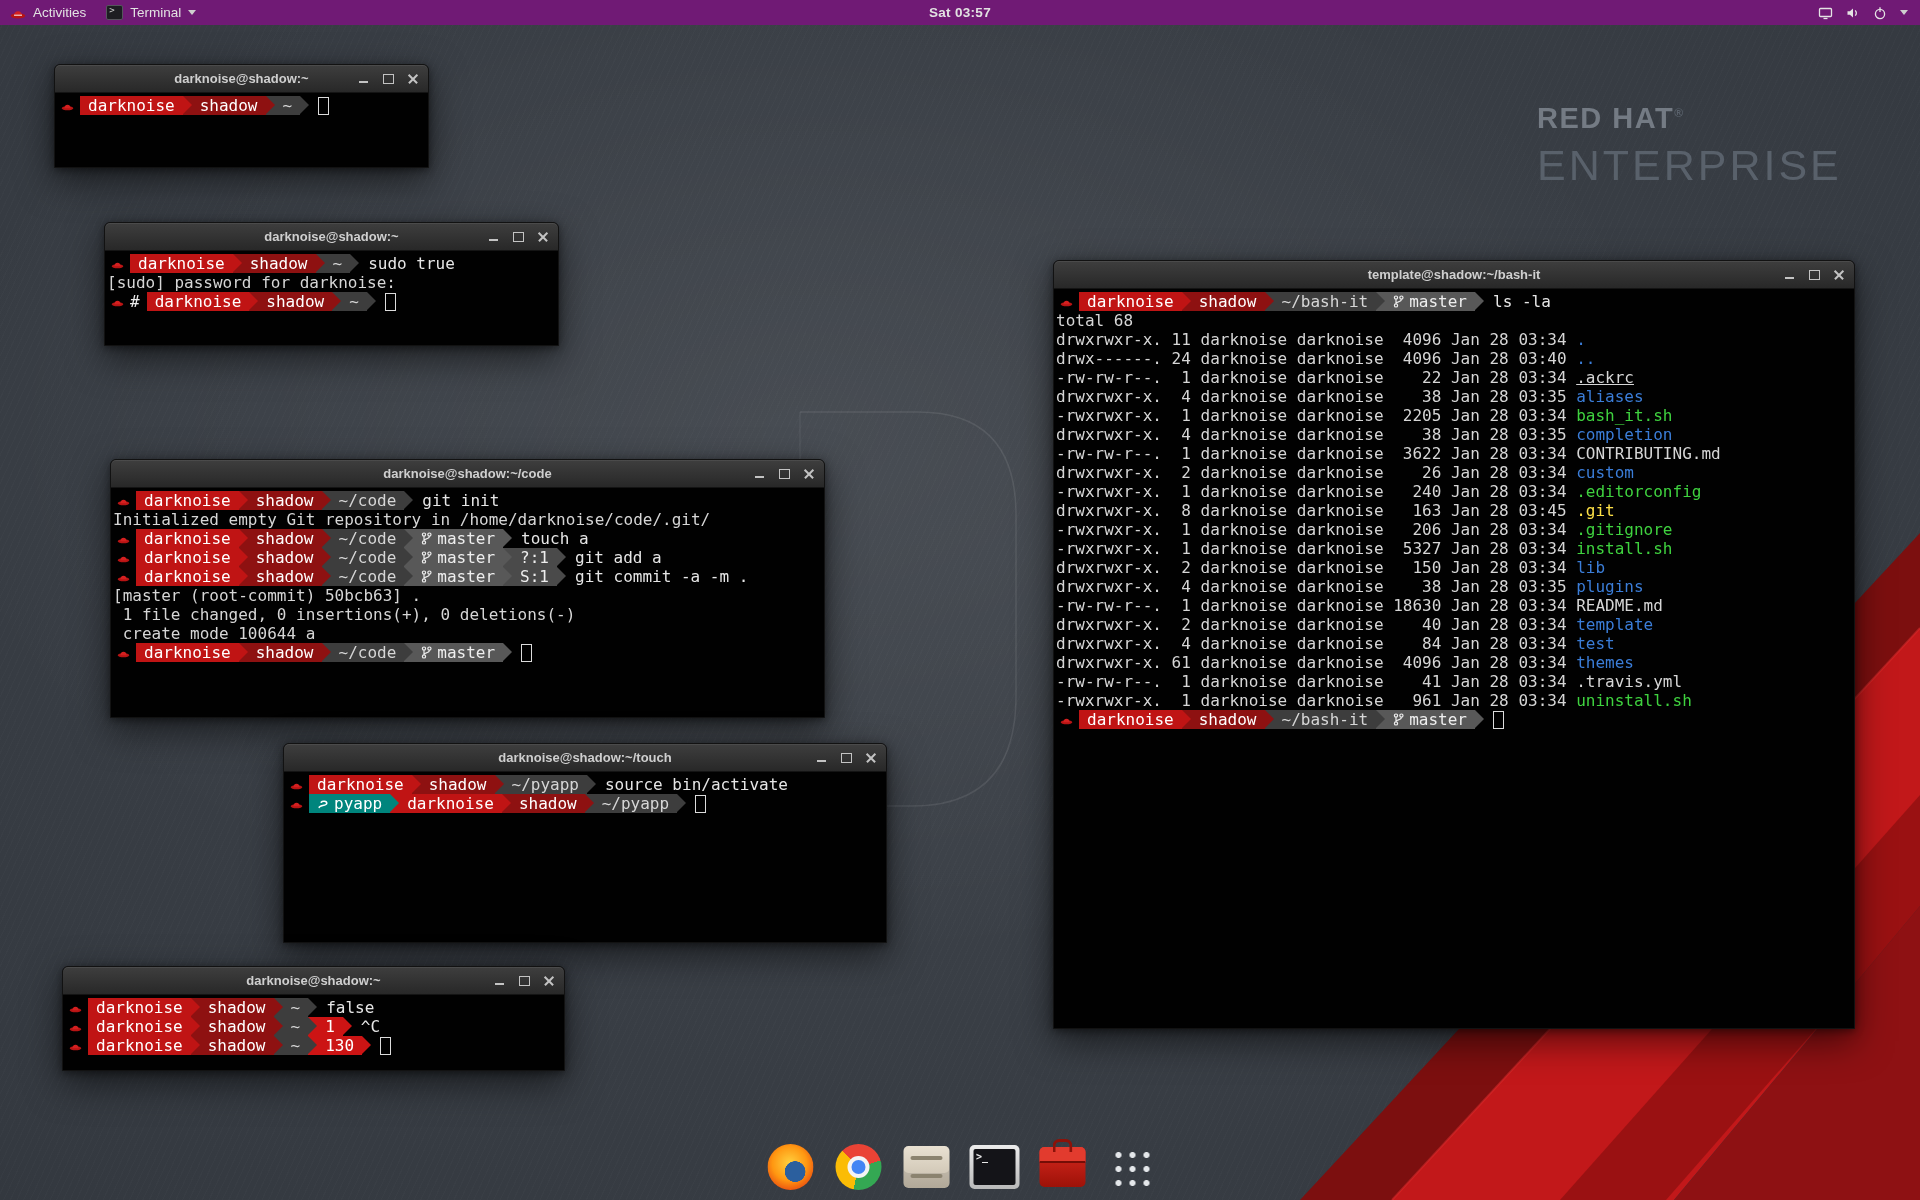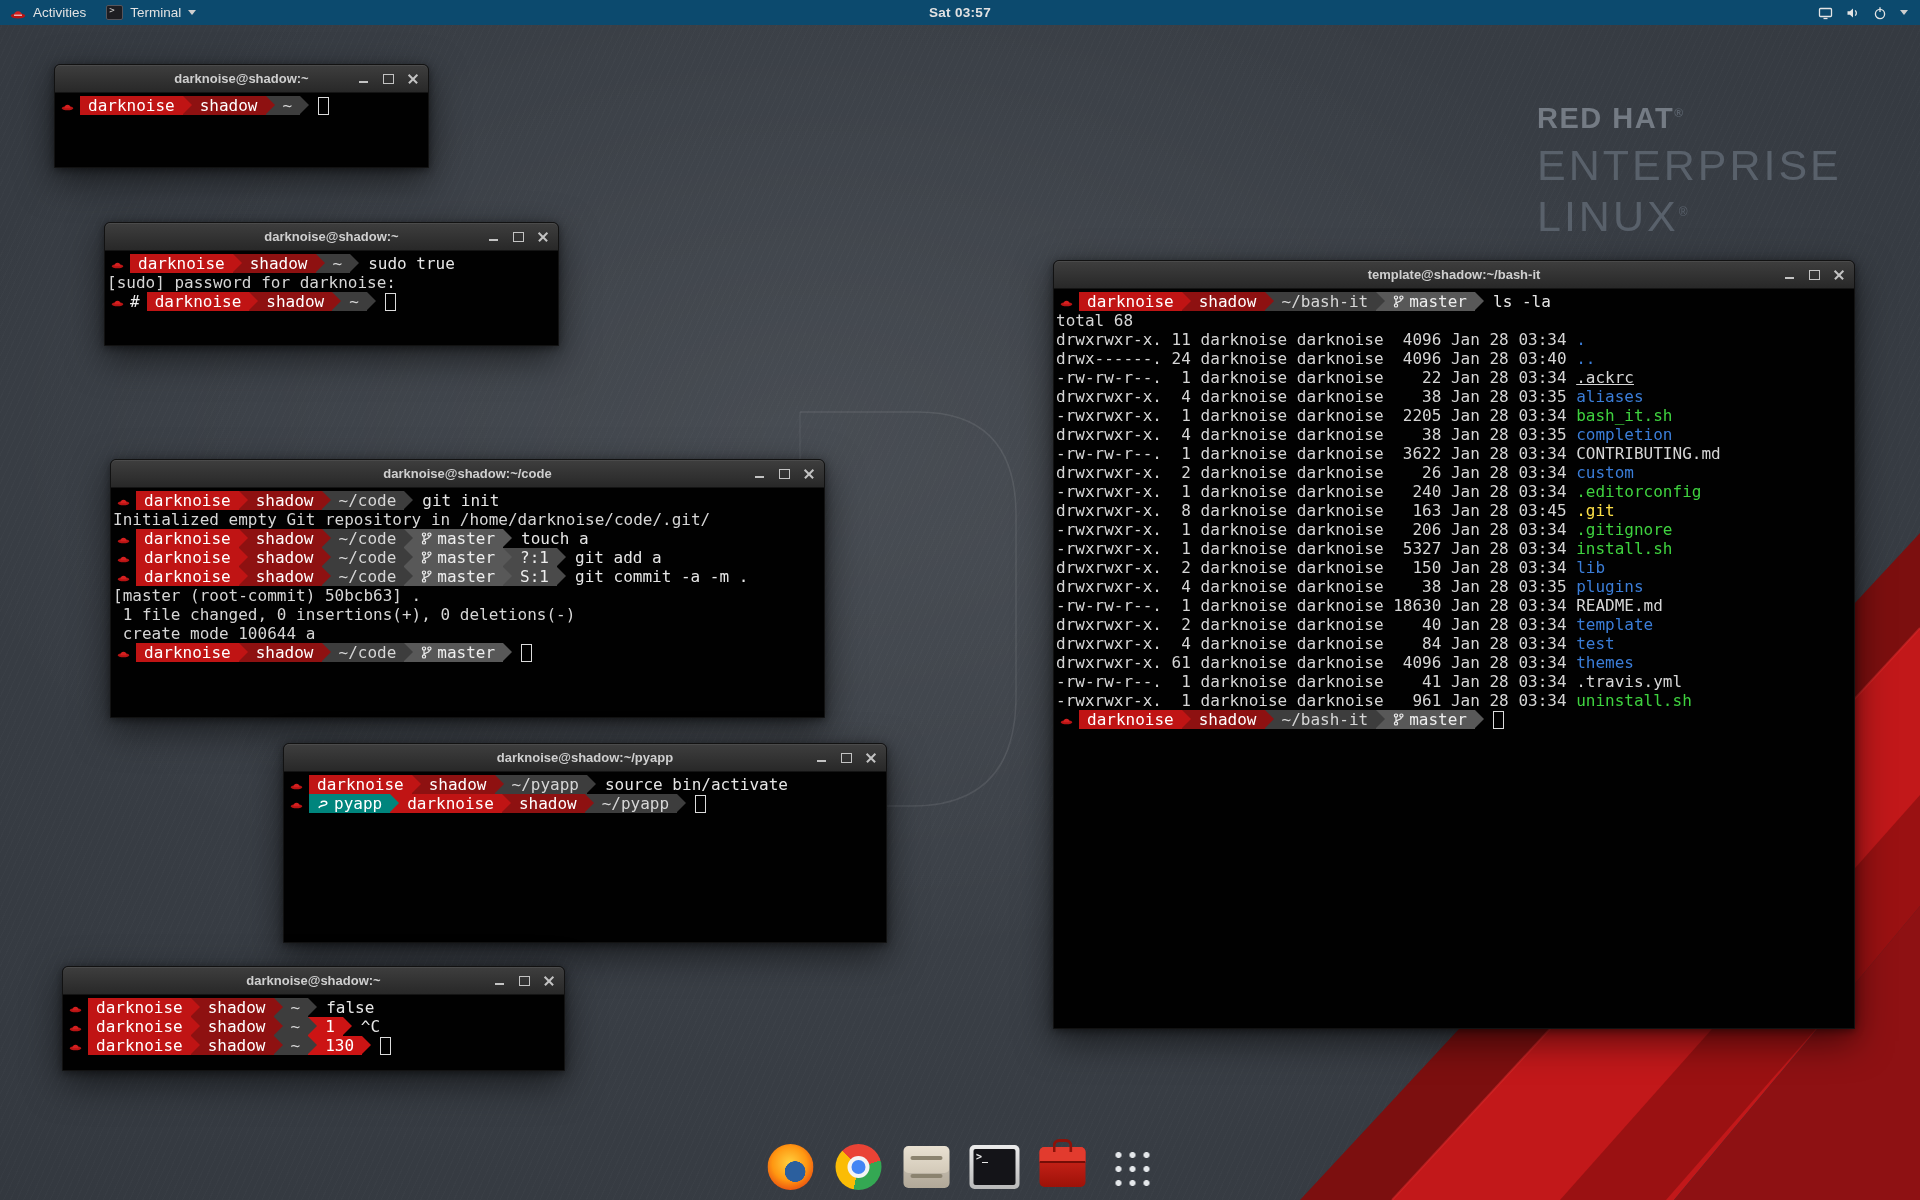--- a/index.html
+++ b/index.html
@@ -13,21 +13,21 @@
   .stripes{position:absolute;inset:0;z-index:1;background:repeating-linear-gradient(115deg, rgba(255,255,255,.016) 0 1px, rgba(0,0,0,0) 1px 6px)}
   .arcs{position:absolute;inset:0;z-index:2}
   .ribbon{position:absolute;inset:0;z-index:3}
 
   .brand{position:absolute;left:1537px;top:102px;z-index:2;user-select:none}
   .brand-top{font-size:29px;font-weight:bold;letter-spacing:1.5px;color:#747b84;margin-bottom:7px}
   .brand-mid,.brand-bottom{font-size:43px;letter-spacing:3px;color:#59616b;line-height:47px}
   .brand sup{font-size:12px;vertical-align:super;color:#59616b}
 
   
-  .topbar{position:absolute;top:0;left:0;right:0;height:25px;background:#0c4a6e;z-index:60;
+  .topbar{position:absolute;top:0;left:0;right:0;height:25px;background:#701a75;z-index:60;
     display:flex;align-items:center;color:#e2e2e2;font-size:13.5px}
   .tb-item{display:flex;align-items:center;gap:7px;height:100%;padding:0 10px;cursor:default}
   .hat-svg,.term-glyph{display:block}
   .term-glyph{width:15px;height:13px;background:#1d1d22;border:1px solid #55555c;border-radius:2px;position:relative}
   .term-glyph::before{content:">";position:absolute;left:2px;top:-1px;font:9px "DejaVu Sans Mono",monospace;color:#cfcfcf}
   .caret{width:0;height:0;border-left:4px solid transparent;border-right:4px solid transparent;border-top:5px solid #cfcfcf}
   .tb-clock{position:absolute;left:50%;transform:translateX(-50%);font-weight:bold;letter-spacing:.3px}
   .tb-right{margin-left:auto;display:flex;align-items:center;gap:13px;padding-right:12px;height:100%}
   .tb-right svg{display:block}
 
@@ -94,21 +94,20 @@
 <div class="wallpaper"></div>
 <div class="stripes"></div>
 <svg class="arcs" width="1920" height="1200" viewBox="0 0 1920 1200">
   <path d="M 800 412 H 918 Q 1016 412 1016 515 V 696 Q 1016 806 912 806 H 800" fill="none" stroke="rgba(255,255,255,0.09)" stroke-width="1.5"></path>
   <path d="M 800 412 V 560" fill="none" stroke="rgba(255,255,255,0.06)" stroke-width="1.5"></path>
 </svg>
 
 <div class="brand">
   <div class="brand-top"><span>RED HAT</span><sup>®</sup></div>
   <div class="brand-mid">ENTERPRISE</div>
-  <div class="brand-bottom"><span>LINUX</span><sup>®</sup></div>
 </div>
 
 <svg class="ribbon" width="1920" height="1200" viewBox="0 0 1920 1200">
   <polygon points="1300,1200 1920,533 1920,628 1392,1200" fill="#7c0f0f"></polygon>
   <polygon points="1392,1200 1920,628 1920,906 1674,1200" fill="#c2181a"></polygon>
   <polygon points="1560,1200 1920,795 1920,910 1666,1200" fill="#7a0d0d" opacity="0.55"></polygon>
   <polygon points="1674,1200 1920,906 1920,1200" fill="#8e1113"></polygon>
   <line x1="1392" y1="1200" x2="1920" y2="628" stroke="#e62a2a" stroke-width="2" opacity="0.5"></line>
 </svg>
 
@@ -251,21 +250,21 @@
             </svg></span><span class="pl-seg" style="background: rgb(192, 20, 20); color: rgb(255, 255, 255);"><span>darknoise</span></span><span class="pl-arrow" style="background: rgb(142, 17, 17);"><i style="border-left-color: rgb(192, 20, 20);"></i></span><span class="pl-seg" style="background: rgb(142, 17, 17); color: rgb(255, 255, 255);"><span>shadow</span></span><span class="pl-arrow" style="background: rgb(61, 61, 61);"><i style="border-left-color: rgb(142, 17, 17);"></i></span><span class="pl-seg" style="background: rgb(61, 61, 61); color: rgb(214, 214, 214);"><span>~/code</span></span><span class="pl-arrow" style="background: rgb(88, 88, 88);"><i style="border-left-color: rgb(61, 61, 61);"></i></span><span class="pl-seg" style="background: rgb(88, 88, 88); color: rgb(238, 238, 238);"><span><svg class="seg-svg" viewBox="0 0 11 13" width="11" height="13">
                 <circle cx="3" cy="2.6" r="1.6" fill="none" stroke="currentColor" stroke-width="1.2"></circle>
                 <circle cx="8.4" cy="2.6" r="1.6" fill="none" stroke="currentColor" stroke-width="1.2"></circle>
                 <circle cx="3" cy="10.4" r="1.6" fill="none" stroke="currentColor" stroke-width="1.2"></circle>
                 <path d="M3 4.3v4.4M8.4 4.3c0 3.4-5.4 1.7-5.4 4.4" fill="none" stroke="currentColor" stroke-width="1.2"></path>
               </svg></span><span>master</span></span><span class="pl-arrow" style="background: transparent;"><i style="border-left-color: rgb(88, 88, 88);"></i></span><span class="cursor"></span></div>
       </div>
     </div>
     <div class="term-window" style="left: 283px; top: 743px; width: 602px; height: 198px;">
       <div class="titlebar">
-        <span class="win-title">darknoise@shadow:~/pyapp</span>
+        <span class="win-title">darknoise@shadow:~/touch</span>
         <span class="win-buttons">
           <span class="wbtn wbtn-min">
             <i></i>
           </span>
           <span class="wbtn wbtn-max">
             <i></i>
           </span>
           <span class="wbtn wbtn-close">
             <i></i>
           </span>

